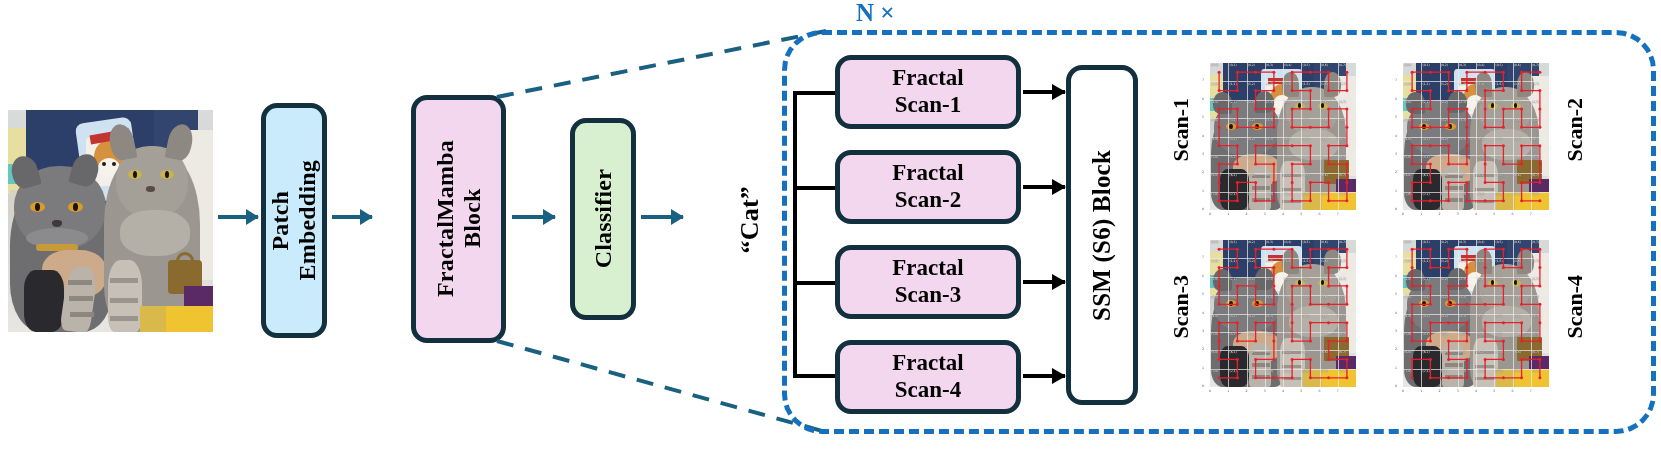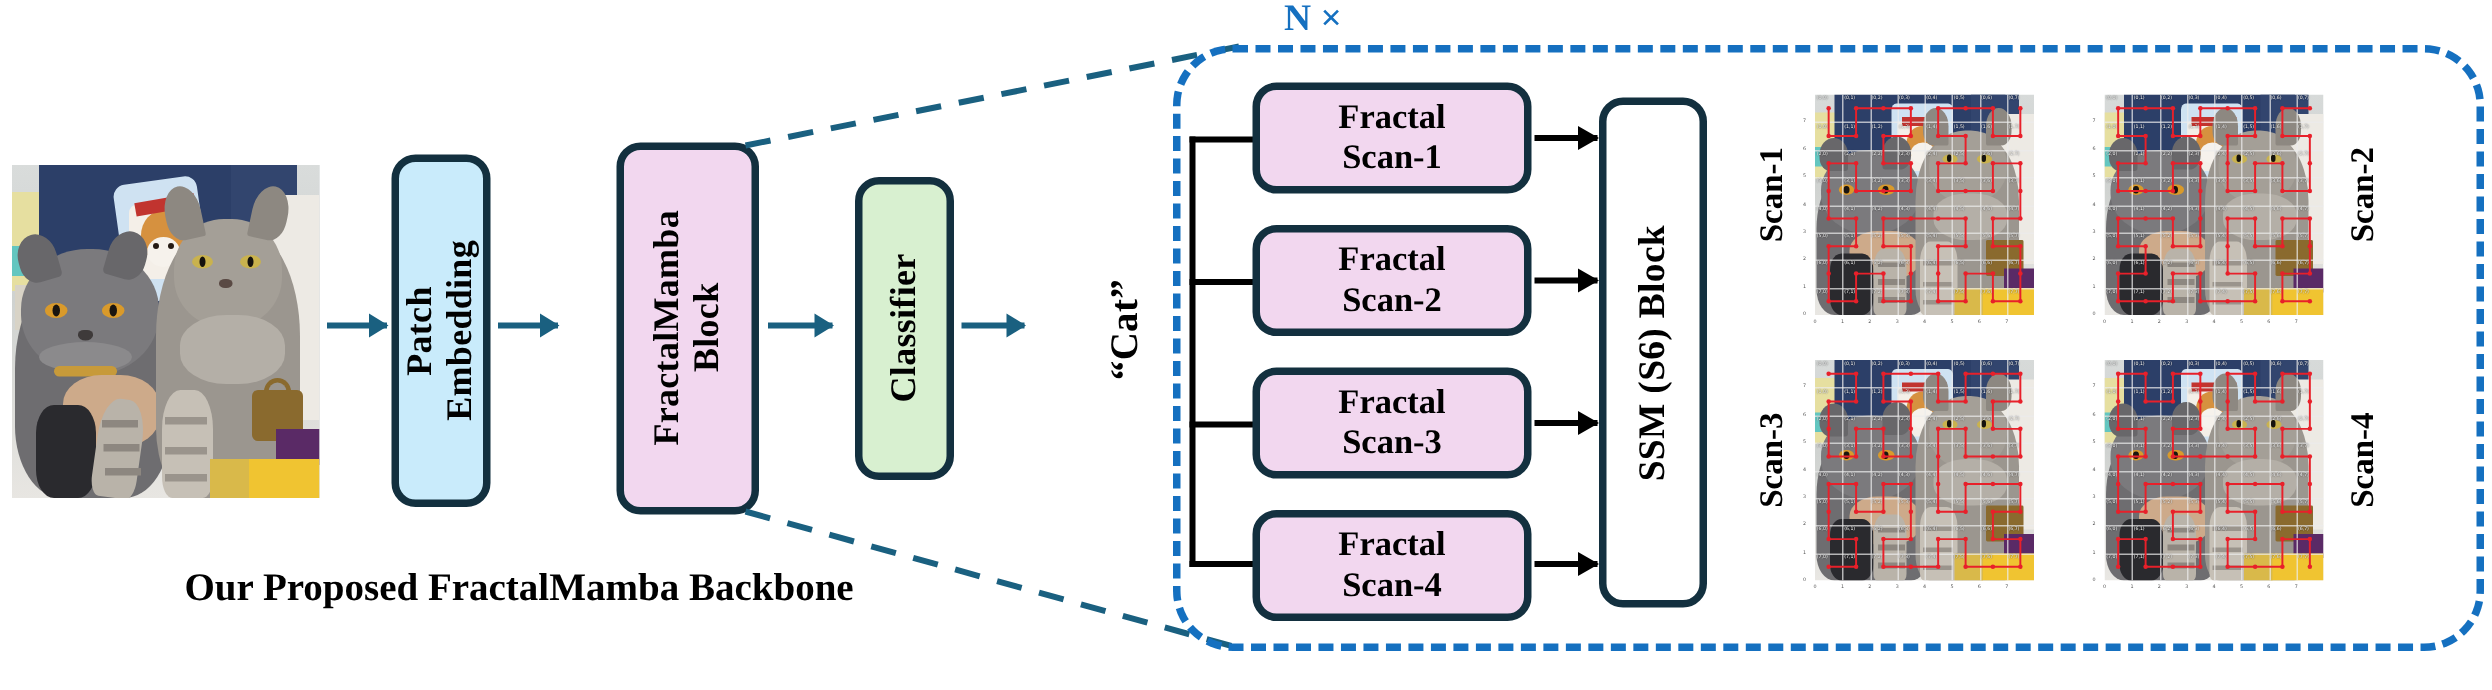--- a/index.html
+++ b/index.html
@@ -184,21 +184,20 @@
   <div class="arrow" style="left:512px; top:215px; width:43px;"></div>
 
   <div class="pbox" style="left:570px; top:118px; width:66px; height:202px; background:#d8f0d0;">
     <div class="vlabel" style="font-size:24px;">Classifier</div>
   </div>
 
   <div class="arrow" style="left:641px; top:215px; width:42px;"></div>
 
   <div class="vlabel caption" style="left:735px; top:186px; font-size:26px; transform:rotate(180deg) translate(0,0);">“Cat”</div>
 
-  <div class="caption" style="left:123px; top:377px; font-size:26px;">Our Proposed FractalMamba Backbone</div>
 
   <svg style="position:absolute; left:0; top:0; width:1661px; height:460px; pointer-events:none;">
     <line x1="497" y1="97" x2="826" y2="31" stroke="#1a6080" stroke-width="4" stroke-dasharray="17,12"></line>
     <line x1="497" y1="341" x2="826" y2="432" stroke="#1a6080" stroke-width="4" stroke-dasharray="17,12"></line>
   </svg>
 
   <div class="dashpanel" style="left:782px; top:30px; width:874px; height:404px;"></div>
 
   <div class="nx" style="left:856px; top:-1px; font-size:25px;">N ×</div>
 

